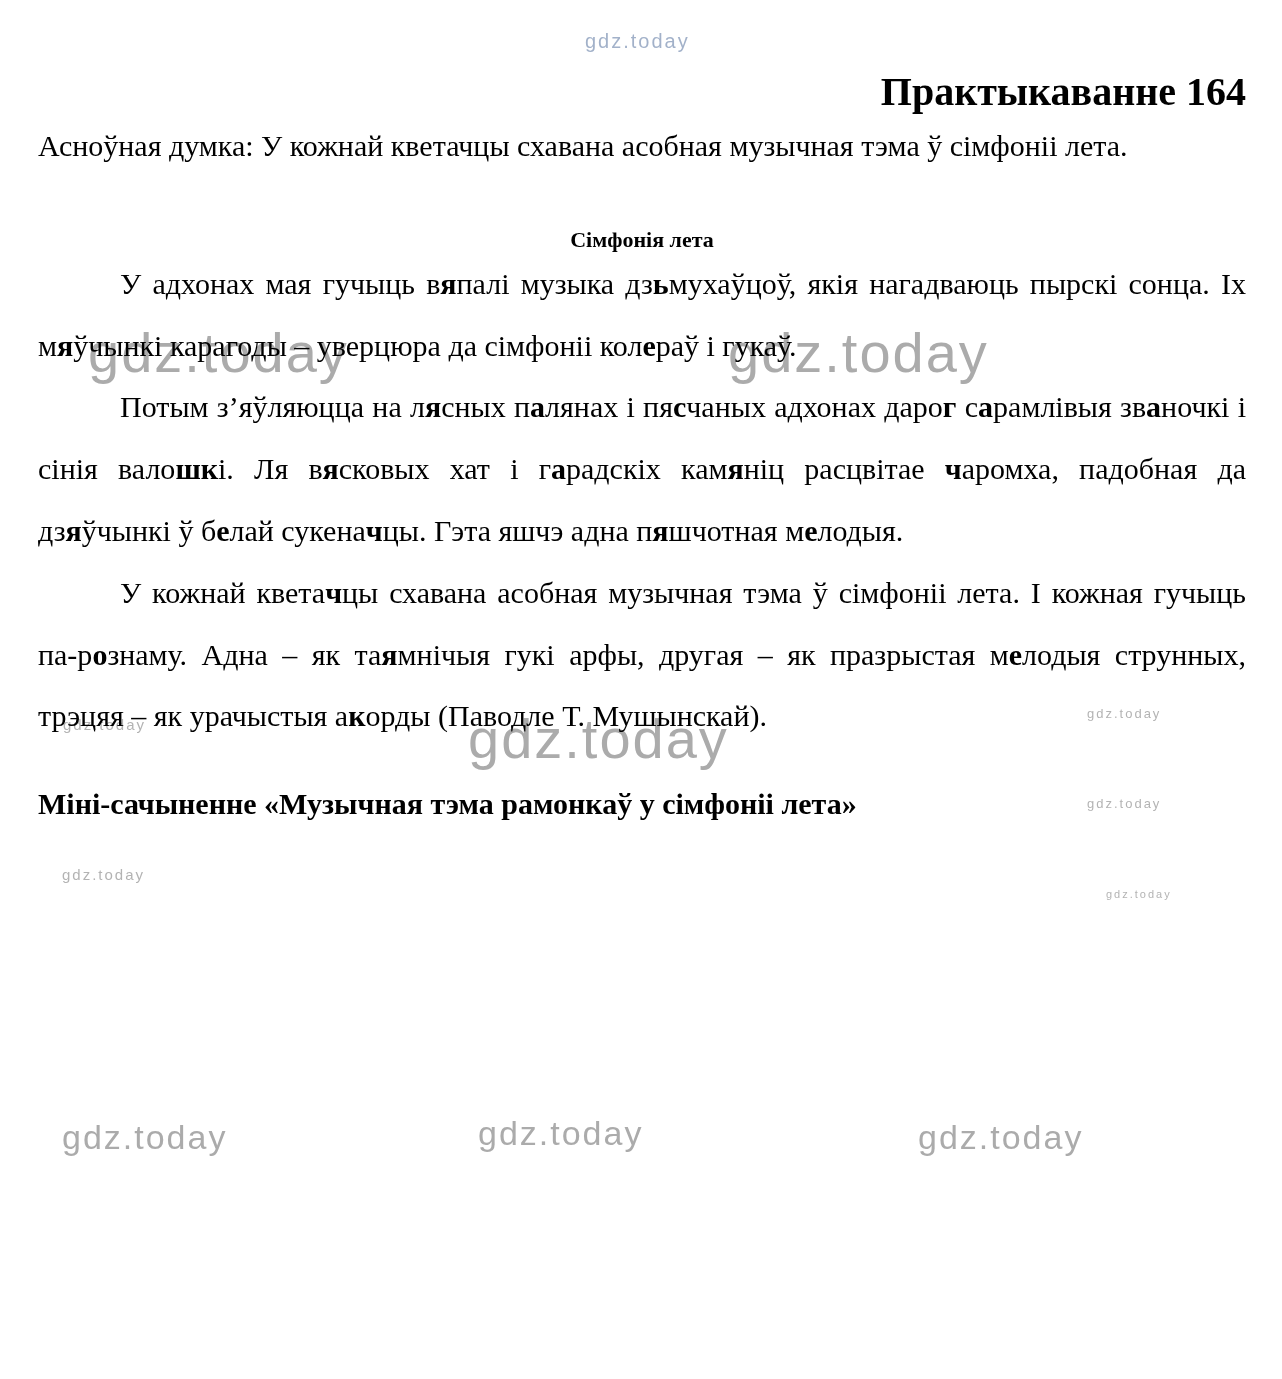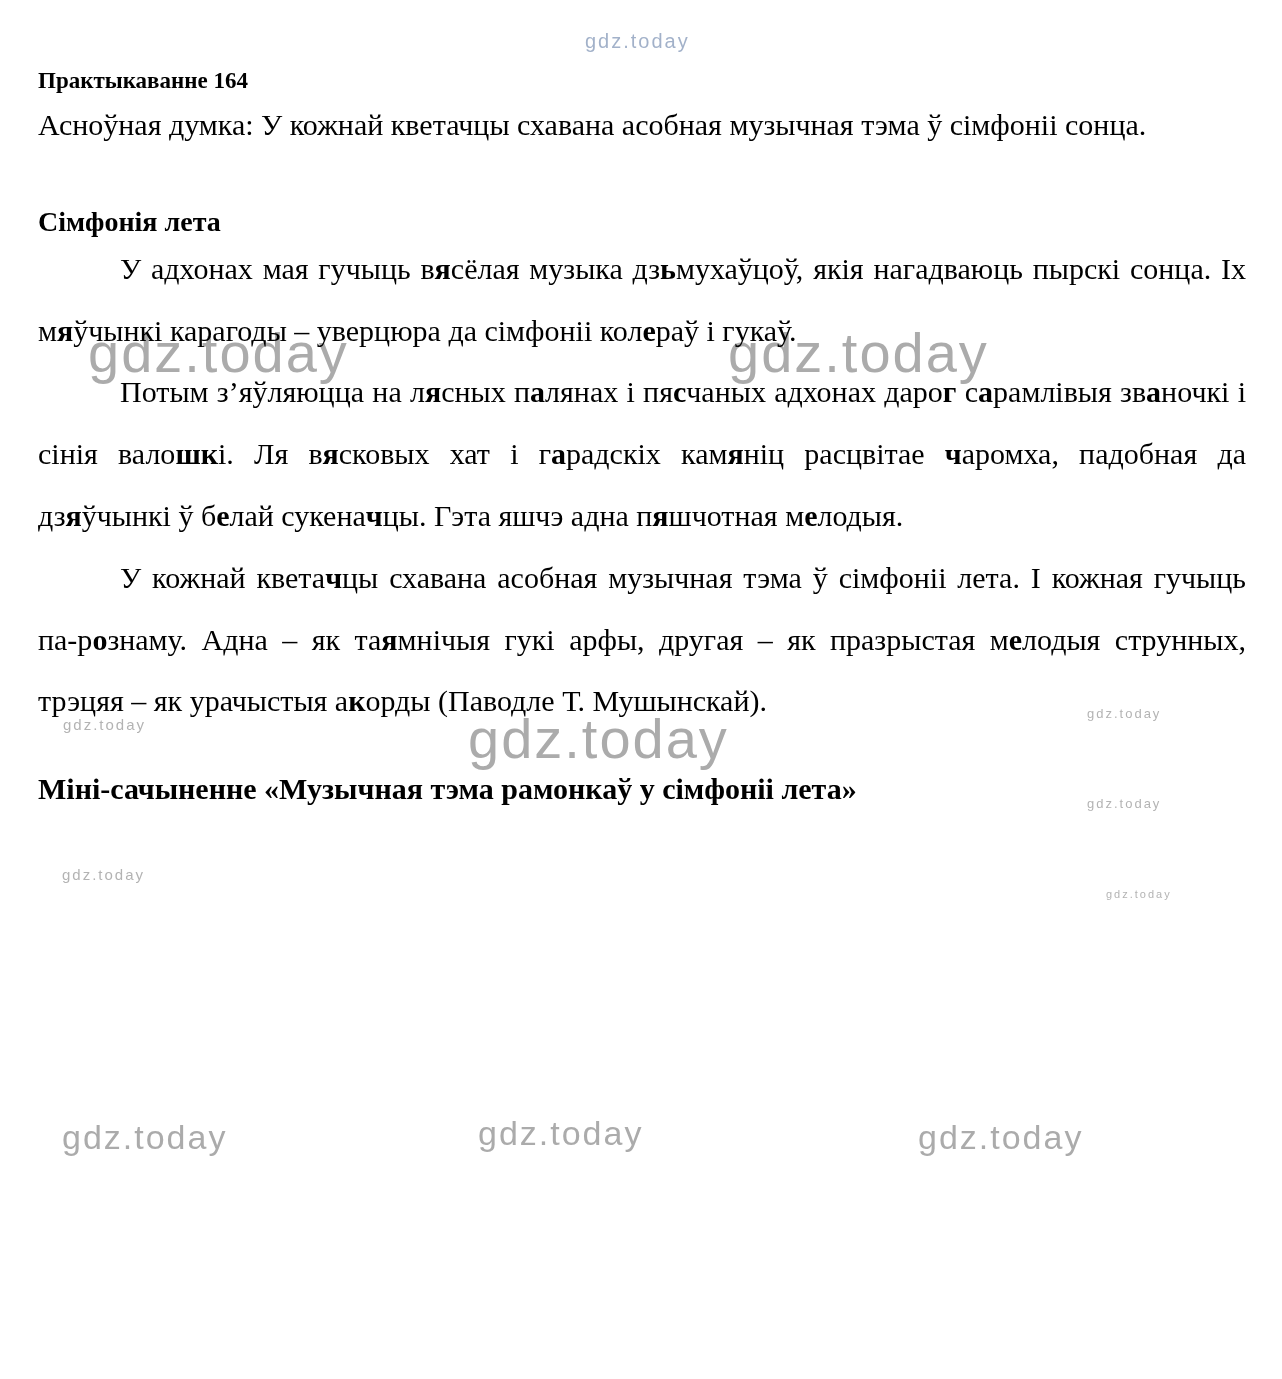--- a/index.html
+++ b/index.html
@@ -14,35 +14,36 @@
     margin-top:28px;
   }
   .content{
     position:relative;
     z-index:1;
     padding:0 36px 0 38px;
     box-sizing:border-box;
   }
   .doc-title{
     margin:40px 0 0 0;
-    text-align:left;
-    font-size:23px;
+    text-align:right;
+    font-size:40px;
     font-weight:bold;
   }
   p.body{
     font-size:30px;
     line-height:2.06;
     text-align:justify;
     margin:0;
   }
   p.indent{ text-indent:82px; }
   .intro{ margin-top:42px; }
   .section-heading{
     margin:50px 0 0 0;
-    font-size:28px;
+    text-align:center;
+    font-size:22px;
     font-weight:bold;
   }
   .p2{ margin-top:22px; }
   .p3{ margin-top:44px; }
   .p4{ margin-top:44px; }
   .sub-heading{
     margin:40px 0 0 0;
     text-align:left;
     font-size:30px;
     font-weight:bold;
@@ -90,25 +91,25 @@
       <div class="wm" style="left: 1106px; top: 860px; font-size: 11px; color: rgb(154, 154, 154);">gdz.today</div>
       <div class="wm" style="left: 62px; top: 1090px; font-size: 34px; color: rgb(143, 143, 143);">gdz.today</div>
       <div class="wm" style="left: 478px; top: 1086px; font-size: 34px; color: rgb(143, 143, 143);">gdz.today</div>
       <div class="wm" style="left: 918px; top: 1090px; font-size: 34px; color: rgb(143, 143, 143);">gdz.today</div>
     </div>
 
   <div class="content">
 
     <h1 class="doc-title">Практыкаванне 164</h1>
 
-    <p class="body intro">Асноўная думка: У кожнай кветачцы схавана асобная музычная тэма ў сімфоніі сонца.</p>
+    <p class="body intro">Асноўная думка: У кожнай кветачцы схавана асобная музычная тэма ў сімфоніі лета.</p>
 
     <h2 class="section-heading">Сімфонія лета</h2>
 
-    <p class="body indent p2"><span>У адхонах мая гучыць в</span><span class="bold">я</span><span>сёлая музыка дз</span><span class="bold">ь</span><span>мухаўцоў, якія нагадваюць пырскі сонца. Іх м</span><span class="bold">я</span><span>ўчынкі карагоды – уверцюра да сімфоніі кол</span><span class="bold">е</span><span>раў і гукаў.</span></p>
+    <p class="body indent p2"><span>У адхонах мая гучыць в</span><span class="bold">я</span><span>палі музыка дз</span><span class="bold">ь</span><span>мухаўцоў, якія нагадваюць пырскі сонца. Іх м</span><span class="bold">я</span><span>ўчынкі карагоды – уверцюра да сімфоніі кол</span><span class="bold">е</span><span>раў і гукаў.</span></p>
 
     <p class="body indent p3"><span>Потым з’яўляюцца на л</span><span class="bold">я</span><span>сных п</span><span class="bold">а</span><span>лянах і пя</span><span class="bold">с</span><span>чаных адхонах даро</span><span class="bold">г</span><span> с</span><span class="bold">а</span><span>рамлівыя зв</span><span class="bold">а</span><span>ночкі і сінія вало</span><span class="bold">шк</span><span>і. Ля в</span><span class="bold">я</span><span>сковых хат і г</span><span class="bold">а</span><span>радскіх кам</span><span class="bold">я</span><span>ніц расцвітае </span><span class="bold">ч</span><span>аромха, падобная да дз</span><span class="bold">я</span><span>ўчынкі ў б</span><span class="bold">е</span><span>лай сукена</span><span class="bold">ч</span><span>цы. Гэта яшчэ адна п</span><span class="bold">я</span><span>шчотная м</span><span class="bold">е</span><span>лодыя.</span></p>
 
     <p class="body indent p4"><span>У кожнай квета</span><span class="bold">ч</span><span>цы схавана асобная музычная тэма ў сімфоніі лета. І кожная гучыць па-р</span><span class="bold">о</span><span>знаму. Адна – як та</span><span class="bold">я</span><span>мнічыя гукі арфы, другая – як празрыстая м</span><span class="bold">е</span><span>лодыя струнных, трэцяя – як урачыстыя а</span><span class="bold">к</span><span>орды (Паводле Т. Мушынскай).</span></p>
 
     <h2 class="sub-heading">Міні-сачыненне «Музычная тэма рамонкаў у сімфоніі лета»</h2>
 
 
   </div>
 

